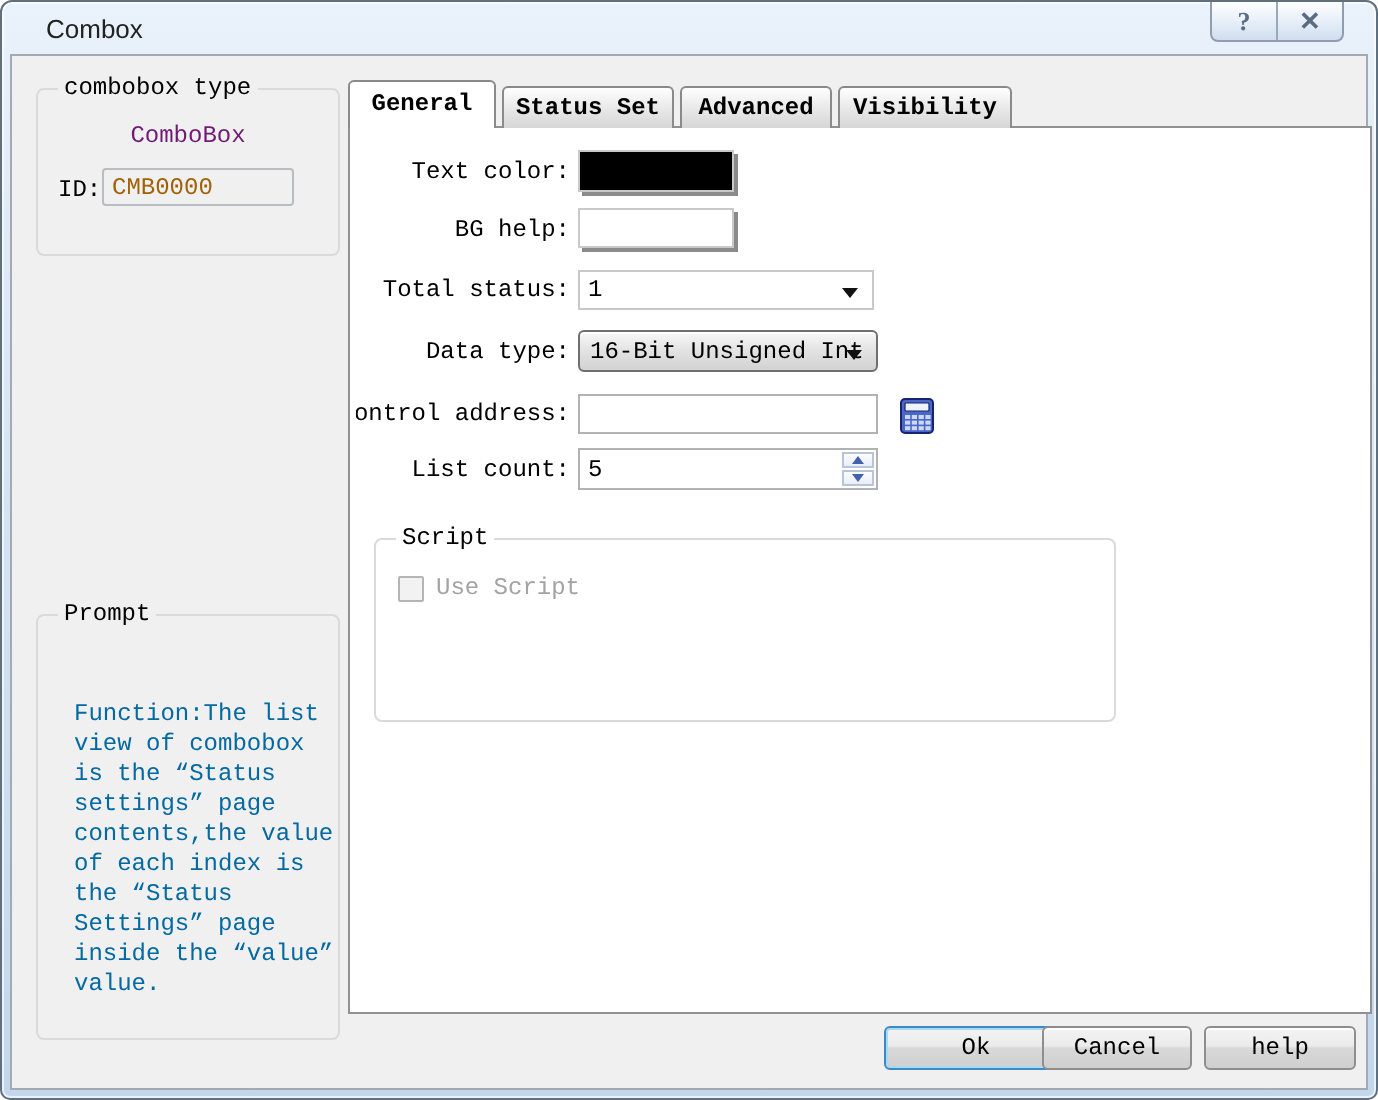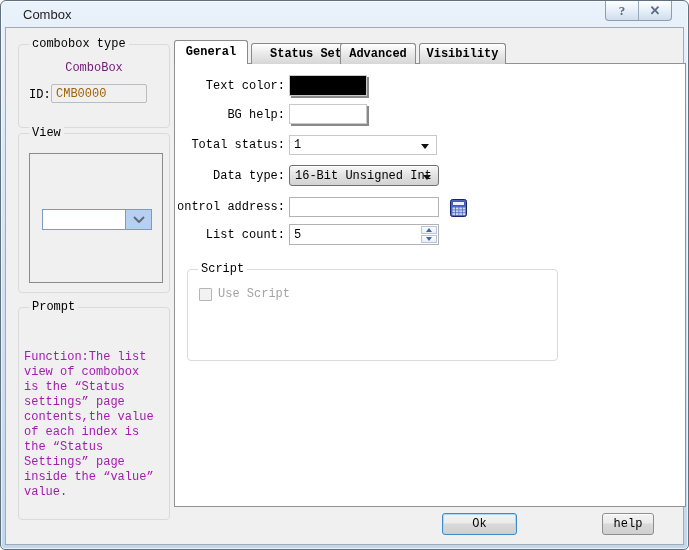--- a/index.html
+++ b/index.html
@@ -86,24 +86,24 @@
     border-top:4px solid #3f63b0;}
   
   .checkbox{position:absolute;left:11px;top:18px;width:13px;height:13px;
     border:1px solid #b5b5b5;background:#f2f2f2;border-radius:1px;}
   .cb-label{position:absolute;left:30px;top:17px;color:#a3a3a3;}
   
   .btn{position:absolute;top:485px;height:22px;border:1px solid #8e8e8e;border-radius:3px;
     background:linear-gradient(180deg,#f3f3f3,#ebebeb 45%,#d9d9d9 50%,#cfcfcf);
     font-family:inherit;font-size:12px;text-align:center;line-height:19px;cursor:default;
     box-shadow:inset 0 1px 0 rgba(255,255,255,.9);}
-  .btn-ok{left:436px;width:75px;border:1px solid #3c8bc7;
+  .btn-ok{left:436px;width:92px;border:1px solid #3c8bc7;
     box-shadow:inset 0 0 0 1px #a9d9f5;text-align:center;}
   .btn-cancel{left:515px;width:75px;}
-  .btn-help{left:596px;width:52px;}
+  .btn-help{left:596px;width:76px;}
 </style>
 </head>
 <body>
 
 <div class="window">
 
   <div class="titlebar">
     <span class="title">Combox</span>
     <div class="cap-group">
       <div class="cap-btn">
@@ -117,52 +117,39 @@
 
   <div class="content">
 
     <div class="group" style="left:12px;top:16px;width:152px;height:84px;">
       <span class="group-label">combobox type</span>
       <div class="type-name" style="color:#701a75;">ComboBox</div>
       <span class="id-label">ID:</span>
       <input class="id-input" disabled="" value="CMB0000" style="">
     </div>
 
-    <div class="group" style="left:12px;top:105px;width:152px;height:160px;">
-      <span class="group-label">View</span>
-      <div class="preview-box">
-        <div class="mini-combo">
-          <div class="mini-combo-field"></div>
-          <div class="mini-combo-btn">
-            <svg width="12" height="7" viewBox="0 0 12 7">
-              <polyline points="1,1 6,6 11,1" fill="none" stroke="#5f6b78" stroke-width="2"></polyline>
-            </svg>
-          </div>
-        </div>
-      </div>
-    </div>
 
     <div class="group" style="left:12px;top:279px;width:152px;height:213px;">
       <span class="group-label">Prompt</span>
-      <div class="prompt-text" style="color:#a21caf;">Function:The list
+      <div class="prompt-text" style="color:#0369a1;margin-left:13px;">Function:The list
 view of combobox
 is the “Status
 settings” page
 contents,the value
 of each index is
 the “Status
 Settings” page
 inside the “value”
 value.</div>
     </div>
 
     <div class="tab active" style="left:168px;top:12px;width:74px;height:24px;">
       <span>General</span>
     </div>
-    <div class="tab" style="left:245px;top:15px;width:110px;height:21px;z-index:2;">
+    <div class="tab" style="left:245px;top:15px;width:86px;height:21px;z-index:2;">
       <span>Status Set</span>
     </div>
     <div class="tab" style="left:334px;top:15px;width:76px;height:21px;z-index:2;">
       <span>Advanced</span>
     </div>
     <div class="tab" style="left:413px;top:15px;width:87px;height:21px;z-index:2;">
       <span>Visibility</span>
     </div>
 
     <div class="tab-panel"></div>
@@ -233,16 +220,17 @@
       </div>
     </div>
 
     <div class="group group-white" style="left:181px;top:241px;width:371px;height:92px;z-index:2;background:#fff;">
       <span class="group-label">Script</span>
       <span class="checkbox"></span>
       <span class="cb-label">Use Script</span>
     </div>
 
     <button class="btn btn-ok">Ok</button>
+    <button class="btn btn-cancel">Cancel</button>
     <button class="btn btn-help">help</button>
 
   </div>
 </div>
 
 </body></html>

